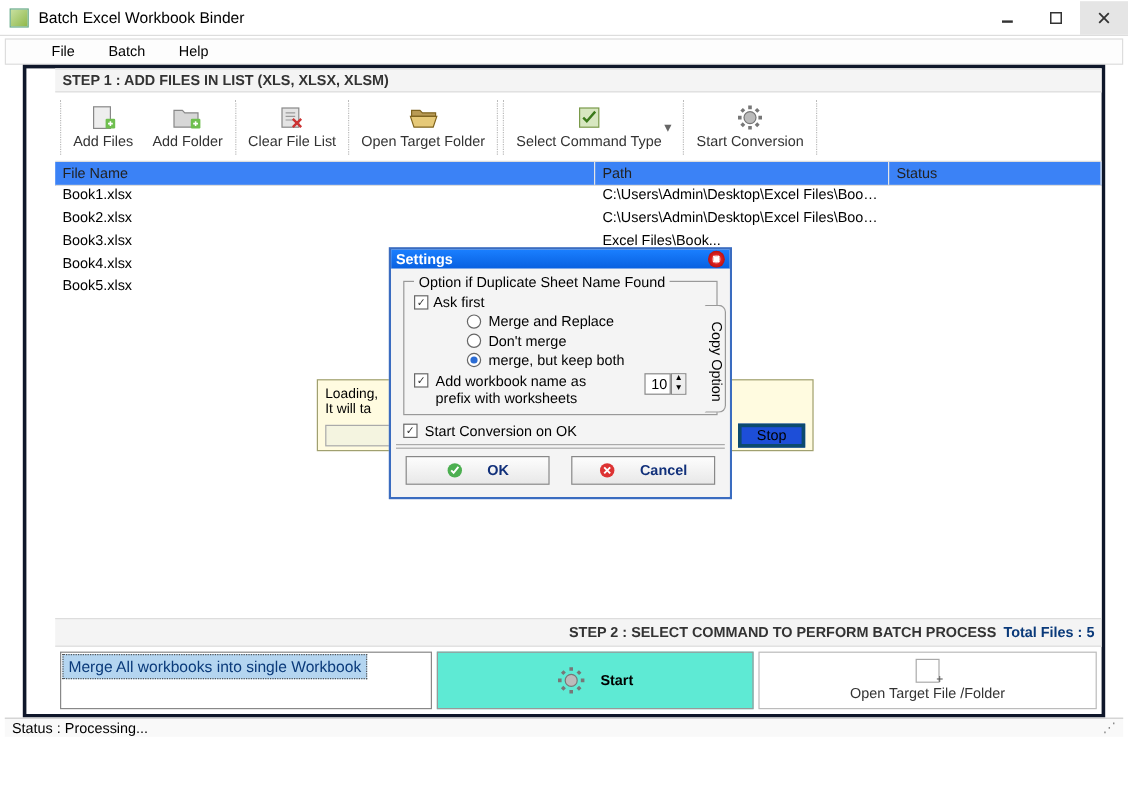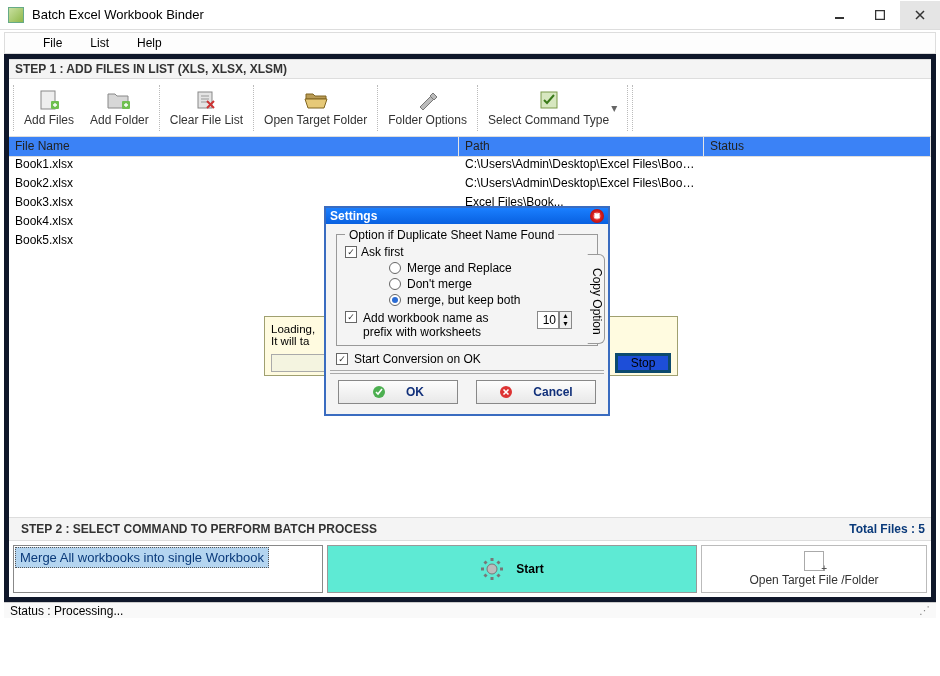--- a/index.html
+++ b/index.html
@@ -11,21 +11,21 @@
     .titlebar .title { flex: 1; text-align: left; font-size: 13px; }
     .titlebar .win-btns { display: flex; }
     .titlebar .win-btn { width: 40px; height: 28px; display: flex; align-items: center; justify-content: center; }
     .titlebar .win-btn:last-child { background: #e5e5e5; }
 
     
     .menubar { height: 22px; background: #fdfdfd; display: flex; align-items: center; padding-left: 24px; border: 1px solid #ddd; margin: 2px 4px 0 4px; }
     .menubar .menu-item { padding: 2px 14px; cursor: default; }
 
     
-    .content { margin: 0 4px; border: 5px solid #0f172a; }
+    .content { margin: 0 19px; border: 3px solid #0f172a; padding-left: 24px; }
 
     
     .step-header { background: #f4f4f4; color: #333; font-weight: bold; font-size: 12px; padding: 2px 6px; border-top: 1px solid #ddd; border-bottom: 1px solid #ddd; }
 
     
     .toolbar { height: 58px; display: flex; align-items: center; padding: 0 2px; border-bottom: 1px solid #ddd; }
     .toolbar .sep { border-left: 1px dotted #bbb; height: 46px; margin: 0 2px; }
     .toolbar .tb-item { display: flex; flex-direction: column; align-items: center; justify-content: center; padding: 2px 8px; cursor: default; }
     .toolbar .tb-item .tb-icon { width: 26px; height: 22px; display: flex; align-items: center; justify-content: center; }
     .toolbar .tb-item .tb-label { color: #333; margin-top: 2px; white-space: nowrap; }
@@ -39,30 +39,30 @@
     .filelist-header .cname { width: 450px; }
     .filelist-header .cpath { width: 245px; }
     .filelist-header .cstat { flex: 1; }
     .filelist-rows { height: 360px; overflow: hidden; background: #fff; position: relative; }
     .filelist-rows .row { height: 19px; display: flex; }
     .filelist-rows .row .cname { width: 450px; padding: 0 6px; }
     .filelist-rows .row .cpath { width: 245px; padding: 0 6px; white-space: nowrap; overflow: hidden; text-overflow: ellipsis; }
     .filelist-rows .row .cstat { flex: 1; padding: 0 6px; }
 
     
-    .step2-strip { display: flex; align-items: center; justify-content: space-between; padding-right: 6px; }
+    .step2-strip { display: flex; align-items: center; justify-content: flex-end; padding-right: 6px; }
     .step2-label { font-weight: bold; padding: 2px 6px; }
     .total-files { color: #0a3a7a; font-weight: bold; font-size: 12px; }
 
     
     .bottom-actions { height: 56px; display: flex; padding: 4px; gap: 4px; }
     .cmd-chip { width: 310px; border: 1px solid #888; display: flex; align-items: flex-start; justify-content: flex-start; padding: 0; }
     .cmd-chip-inner { background: #b4d5f0; border: 1px dotted #555; color: #0a3a7a; font-size: 13px; padding: 2px 4px; margin: 1px; }
     .big-start { flex: 1; border: 1px solid #999; display: flex; align-items: center; justify-content: center; gap: 12px; background: #5eead4; font-size: 20px; font-weight: bold; }
-    .open-target { width: 226px; border: 1px solid #bbb; display: flex; flex-direction: column; align-items: center; justify-content: center; gap: 2px; background: #fff; }
+    .open-target { width: 282px; border: 1px solid #bbb; display: flex; flex-direction: column; align-items: center; justify-content: center; gap: 2px; background: #fff; }
     .open-target .ot-icon { width: 20px; height: 20px; border: 1px solid #aaa; position: relative; }
     .open-target .ot-icon::after { content: "+"; position: absolute; right: -4px; bottom: -4px; font-size: 10px; color: #555; }
     .open-target .ot-label { color: #333; }
 
     
     .statusbar { height: 16px; display: flex; align-items: center; padding: 0 6px; border-top: 1px solid #ccc; background: #f9f9f9; margin: 0 4px; justify-content: space-between; }
     .statusbar .grip { font-size: 11px; color: #888; }
 
     
     .loading-box { position: absolute; left: 264px; top: 316px; width: 414px; height: 60px; background: #fffbe0; border: 1px solid #a0a070; padding: 6px; z-index: 5; }
@@ -119,21 +119,21 @@
     <div class="win-btn">
       <svg width="10" height="10">
           <path d="M1 1L9 9M9 1L1 9" stroke="#333" stroke-width="1.5"></path>
         </svg>
     </div>
   </div>
 </div>
 
 <div class="menubar">
   <div class="menu-item">File</div>
-  <div class="menu-item">List</div>
+  <div class="menu-item">Batch</div>
   <div class="menu-item">Help</div>
 </div>
 
 <div class="content">
 
   <div class="step-header">STEP 1 : ADD FILES IN LIST (XLS, XLSX, XLSM)</div>
 
   <div class="toolbar">
     <div class="sep"></div>
     <div class="tb-item">
@@ -171,43 +171,45 @@
     <div class="tb-item">
       <div class="tb-icon">
         <svg width="24" height="20">
             <path d="M2 4h7l2 2h11v3H2z" fill="#b99b55" stroke="#806520"></path>
             <path d="M1 9h22l-3 9H4z" fill="#e6c978" stroke="#806520"></path>
           </svg>
       </div>
       <span class="tb-label">Open Target Folder</span>
     </div>
     <div class="sep"></div>
-    <div class="tb-item">
-      <div class="tb-icon">
-        <svg width="22" height="20">
-            <path d="M3 17L14 6l3 3L6 20z" fill="#bbb" stroke="#777"></path>
-            <path d="M16 3l4 4-3 3-4-4z" fill="#bbb" stroke="#777"></path>
-          </svg>
-      </div>
-      <span class="tb-label">Folder Options</span>
-    </div>
     <div class="sep"></div>
     <div class="tb-item with-arrow">
       <div class="inner">
         <div class="tb-icon">
           <svg width="20" height="20">
               <rect x="2" y="2" width="16" height="16" fill="#d7e7c0" stroke="#7a9a4a"></rect>
               <path d="M5 10l3 3 7-8" stroke="#3a7a1a" stroke-width="2" fill="none"></path>
             </svg>
         </div>
         <span class="tb-label">Select Command Type</span>
       </div>
       <span class="arrow">▾</span>
     </div>
     <div class="sep"></div>
+    <div class="tb-item">
+      <div class="tb-icon">
+        <svg width="22" height="22" viewBox="0 0 22 22">
+            <circle cx="11" cy="11" r="5" fill="#bbb" stroke="#777"></circle>
+            <g stroke="#777" stroke-width="3">
+              <path d="M11 1v3M11 18v3M1 11h3M18 11h3M4 4l2 2M16 16l2 2M18 4l-2 2M4 18l2-2"></path>
+            </g>
+          </svg>
+      </div>
+      <span class="tb-label">Start Conversion</span>
+    </div>
     <div class="sep"></div>
   </div>
 
   <div class="filelist-header">
     <div class="col cname">File Name</div>
     <div class="col cpath">Path</div>
     <div class="col cstat">Status</div>
   </div>
 
   <div class="filelist-rows">

